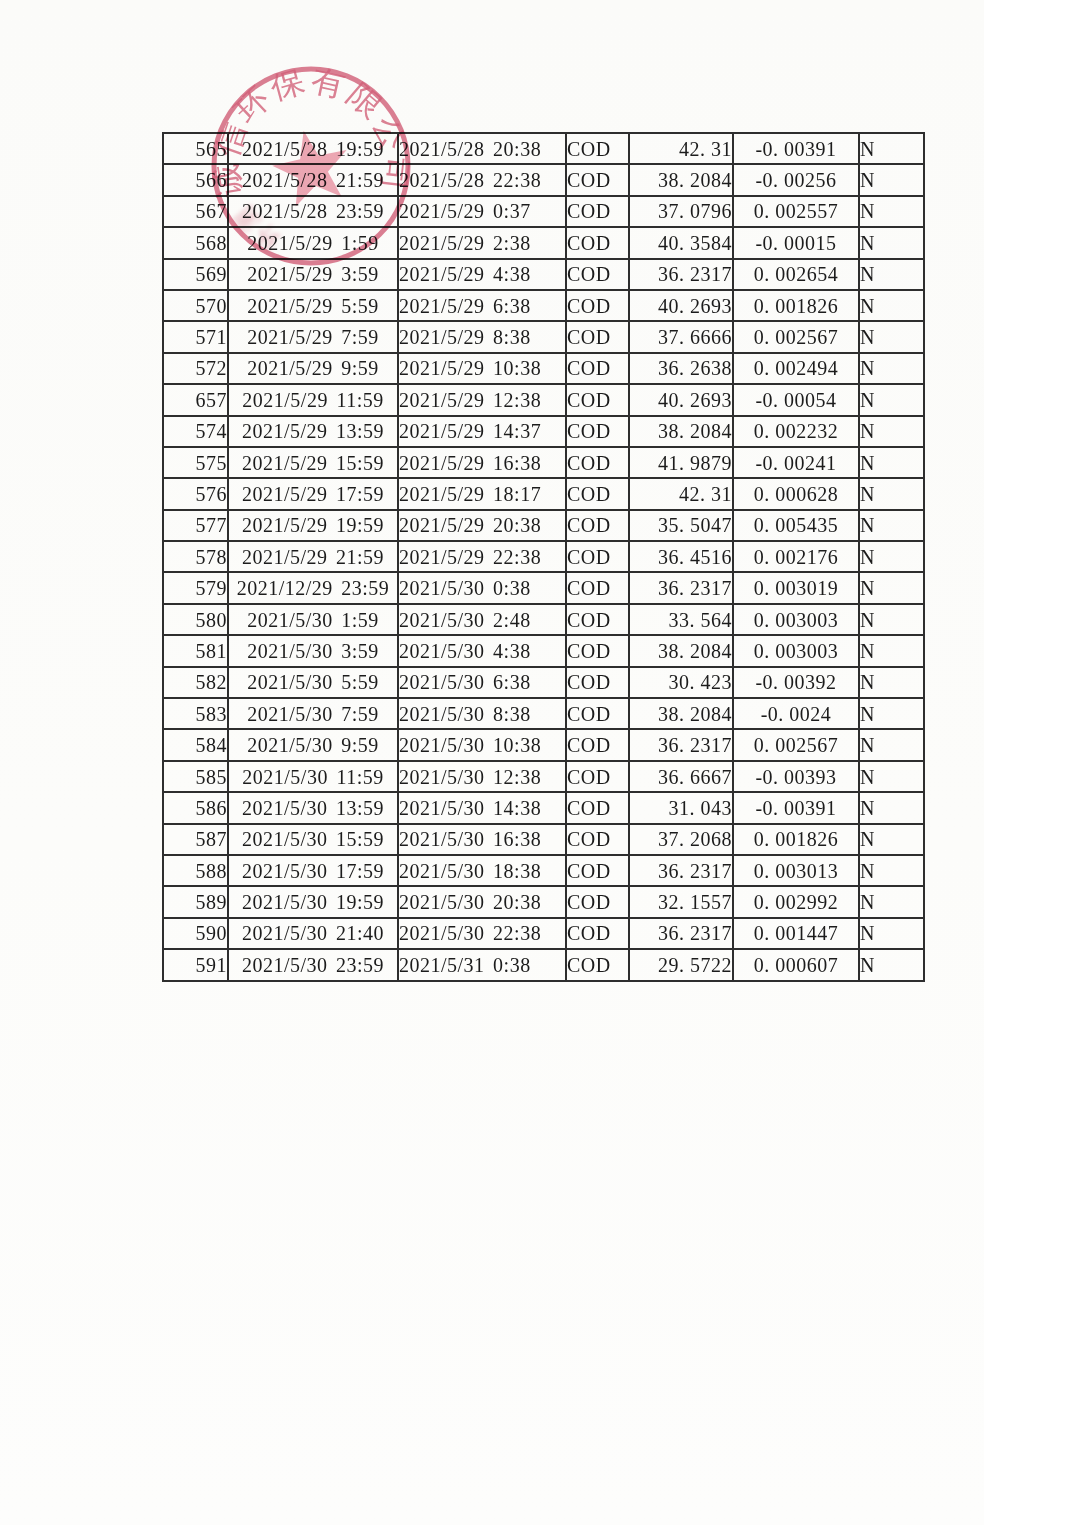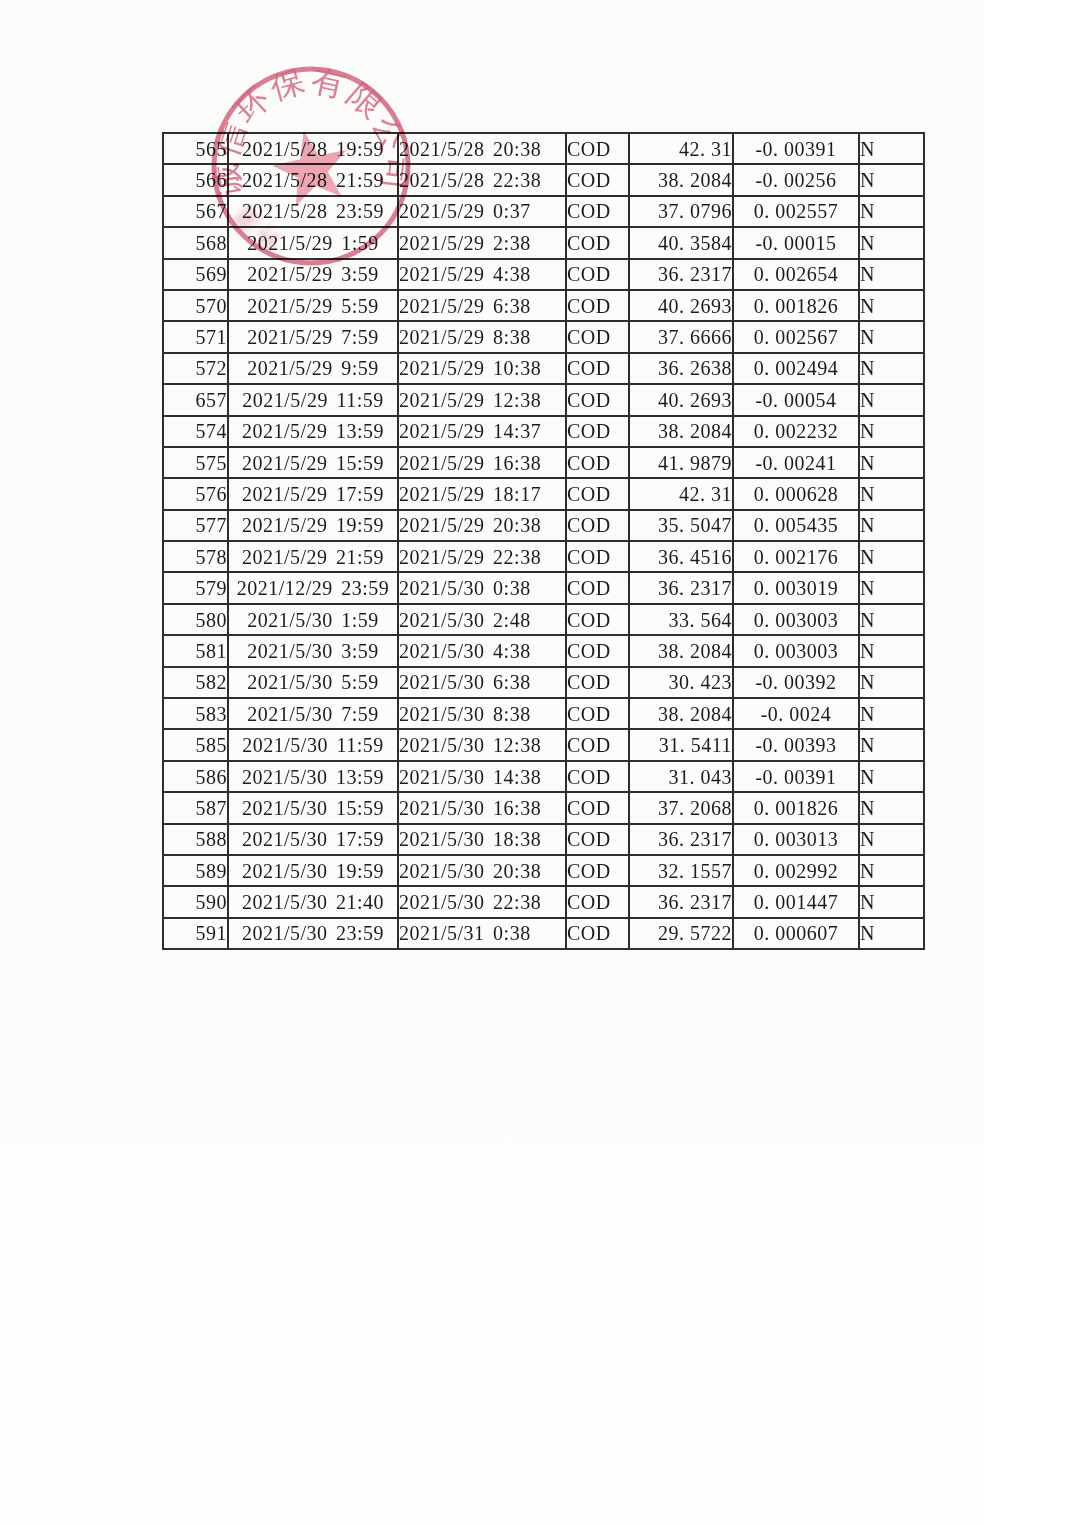--- a/index.html
+++ b/index.html
@@ -239,25 +239,34 @@
         <tr>
         <td class="c0">583</td>
         <td class="c1">2021/5/30 7:59</td>
         <td class="c2">2021/5/30 8:38</td>
         <td class="c3">COD</td>
         <td class="c4">38. 2084</td>
         <td class="c5">-0. 0024</td>
         <td class="c6">N</td>
       </tr>
         <tr>
+        <td class="c0">584</td>
+        <td class="c1">2021/5/30 9:59</td>
+        <td class="c2">2021/5/30 10:38</td>
+        <td class="c3">COD</td>
+        <td class="c4">36. 2317</td>
+        <td class="c5">0. 002567</td>
+        <td class="c6">N</td>
+      </tr>
+        <tr>
         <td class="c0">585</td>
         <td class="c1">2021/5/30 11:59</td>
         <td class="c2">2021/5/30 12:38</td>
         <td class="c3">COD</td>
-        <td class="c4">31. 5411</td>
+        <td class="c4">36. 6667</td>
         <td class="c5">-0. 00393</td>
         <td class="c6">N</td>
       </tr>
         <tr>
         <td class="c0">586</td>
         <td class="c1">2021/5/30 13:59</td>
         <td class="c2">2021/5/30 14:38</td>
         <td class="c3">COD</td>
         <td class="c4">31. 043</td>
         <td class="c5">-0. 00391</td>

